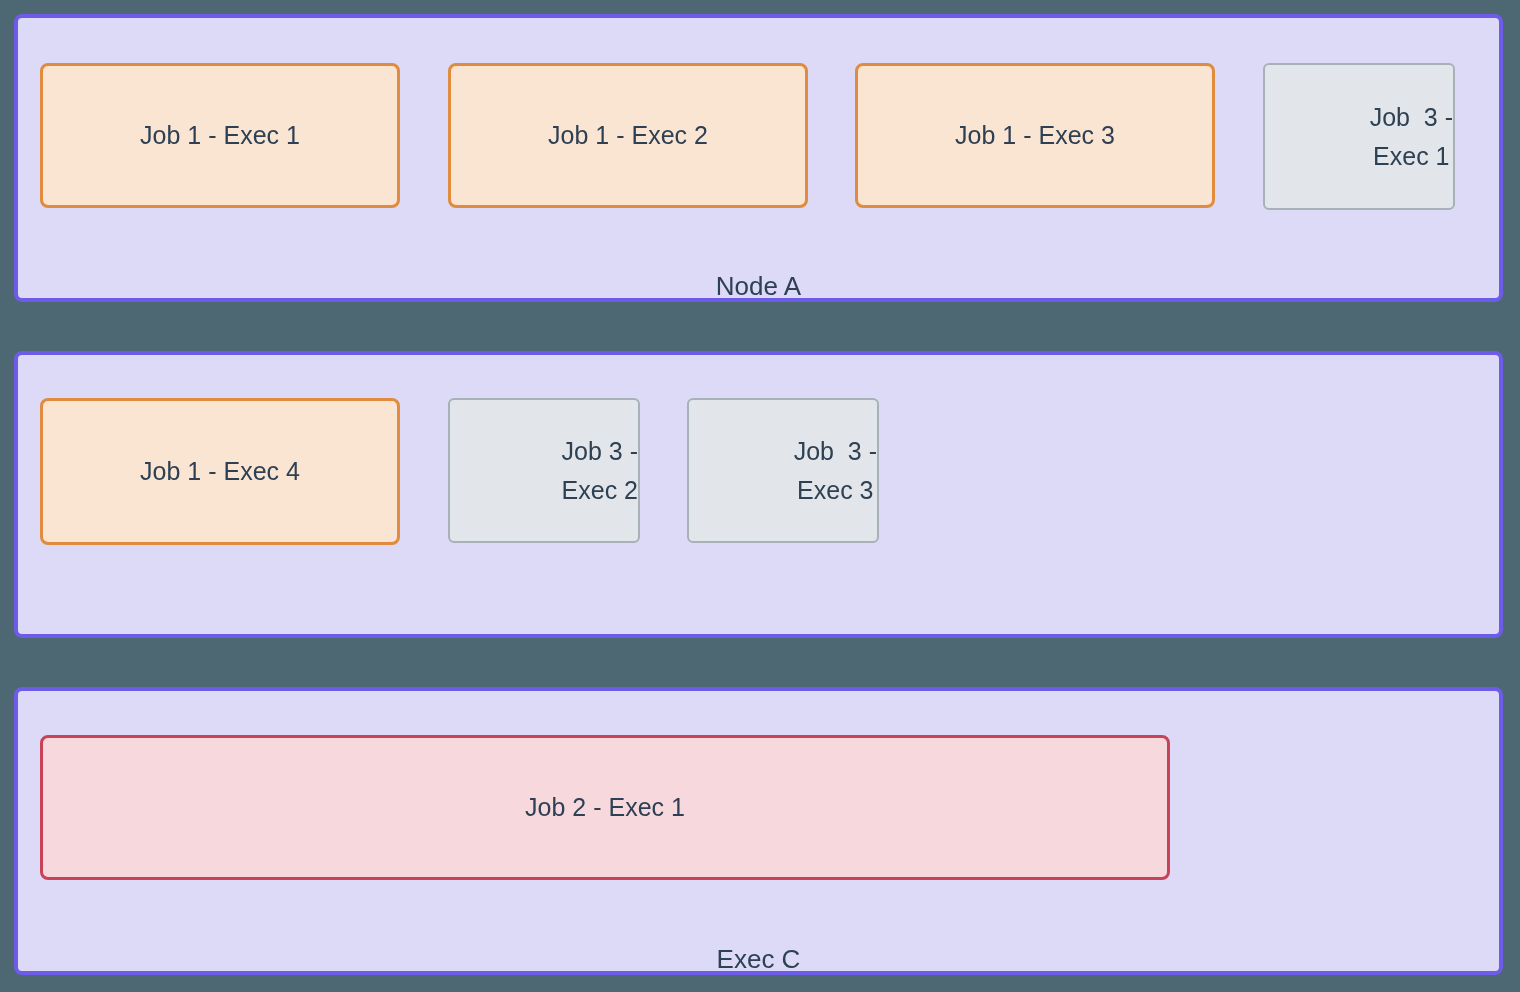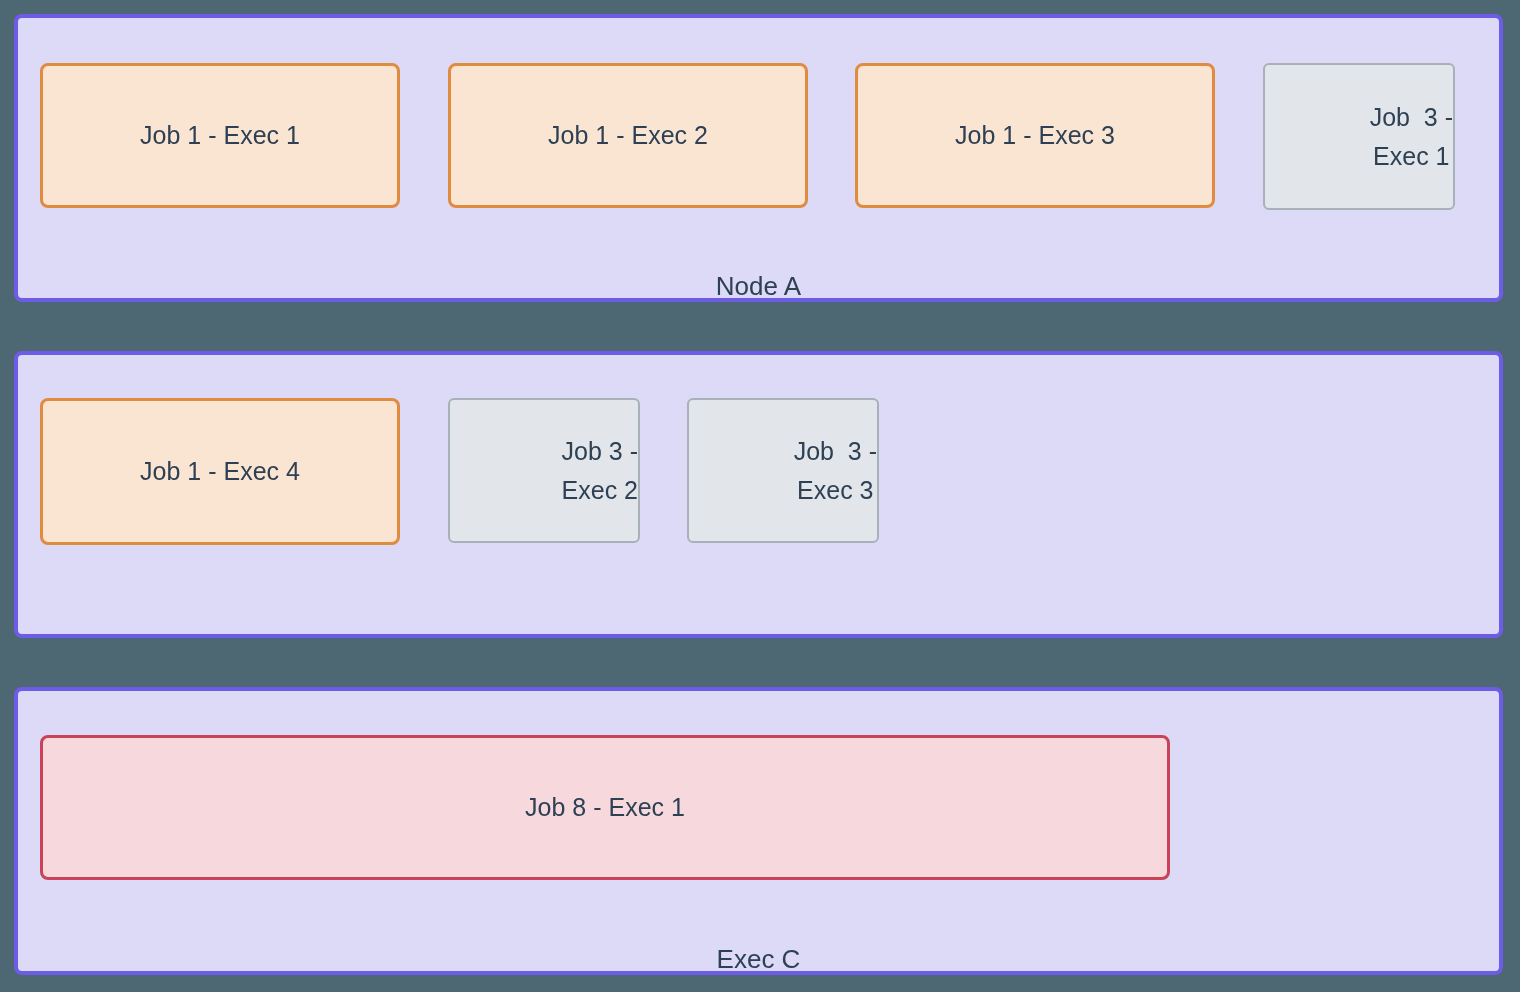--- a/index.html
+++ b/index.html
@@ -119,18 +119,18 @@
 Exec 2</span>
     </div>
     <div class="exec gray nb-e3">
       <span>Job  3 -
 Exec 3</span>
     </div>
   </section>
 
   <section class="node node-c">
     <div class="exec pink nc-e1">
-      <span>Job 8 - Exec 1</span>
+      <span>Job 2 - Exec 1</span>
     </div>
     <div class="node-label">Exec C</div>
   </section>
 
 </div>
 
 </body></html>

